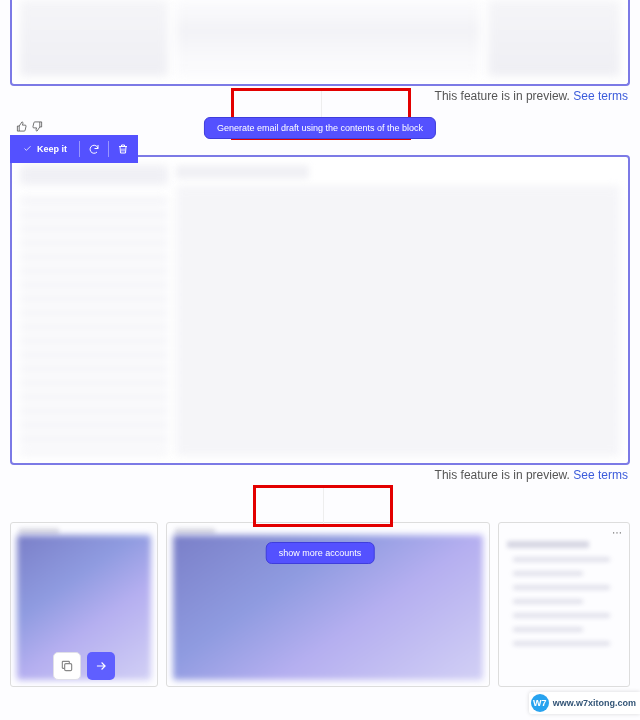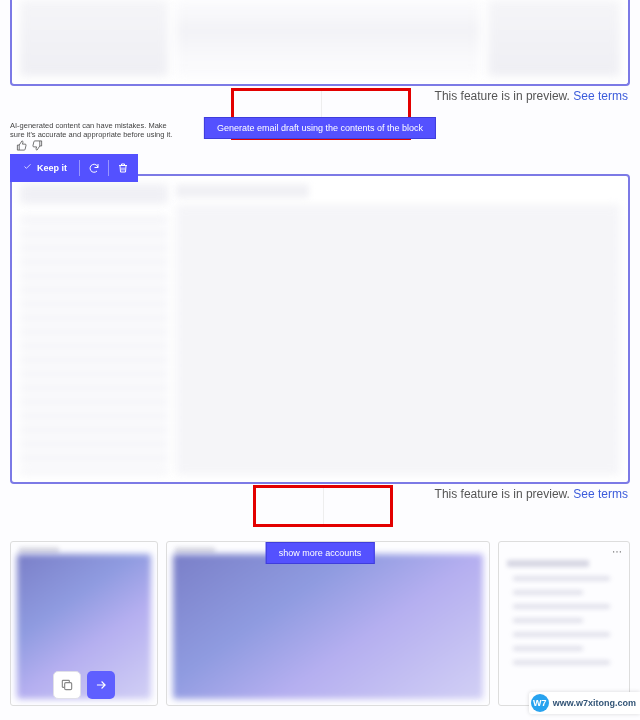--- a/index.html
+++ b/index.html
@@ -13,21 +13,21 @@
     .blur-side { flex: 0 0 132px; }
     
     .footnote { font-size: 12px; color: #555; text-align: right; margin: 3px 12px 0 0; }
     .footnote a { color: #3b5bdb; text-decoration: none; }
     
     .redbox { position: absolute; border: 3px solid #e30000; pointer-events: none; z-index: 50; }
     .redbox .vline { position: absolute; left: 50%; top: 0; bottom: 0; width: 1px; background: #eee; }
     .redbox1 { left: 231px; top: 88px; width: 180px; height: 52px; }
     .redbox2 { left: 253px; top: 485px; width: 140px; height: 42px; }
     
-    .cta { position: absolute; left: 50%; transform: translateX(-50%); background: #5451ff; color: #fff; font-size: 9px; padding: 5px 12px; border-radius: 0; border: 1px solid #3f3ddb; white-space: nowrap; cursor: pointer; z-index: 60; }
+    .cta { position: absolute; left: 50%; transform: translateX(-50%); background: #5451ff; color: #fff; font-size: 9px; padding: 5px 12px; border-radius: 6px; border: 1px solid #3f3ddb; white-space: nowrap; cursor: pointer; z-index: 60; }
     .cta1 { top: 117px; }
     .cta2 { top: 499px; margin-top: 43px; }
     
     .disclaimer { font-size: 7.5px; color: #444; max-width: 170px; line-height: 1.25; margin: 18px 0 3px 10px; display: flex; flex-wrap: wrap; align-items: center; }
     .disclaimer .icons { display: inline-flex; gap: 5px; margin-left: 6px; }
     .thumb { width: 11px; height: 11px; stroke: #444; stroke-width: 1.6; fill: none; }
     
     .toolbar { display: inline-flex; align-items: center; background: #5451ff; border-radius: 0; padding: 3px 3px; margin: 0 0 0 10px; gap: 2px; position: relative; z-index: 5; }
     .toolbar .keep { display: flex; align-items: center; gap: 5px; color: #fff; font-size: 9px; font-weight: 600; padding: 4px 10px; }
     .toolbar .sep { width: 1px; height: 16px; background: rgba(255,255,255,0.4); }
@@ -88,21 +88,20 @@
 </div>
 
 
 <div class="redbox redbox1">
     <div class="vline"></div>
   </div>
 <button class="cta cta1">Generate email draft using the contents of the block</button>
 
 
 <div class="disclaimer">
-  <span>AI-generated content can have mistakes. Make sure it's accurate and appropriate before using it.</span>
   <span class="icons">
     <svg class="thumb" viewBox="0 0 24 24">
         <path d="M7 22V11L13 2c1 0 3 1 2 4l-1 3h6c1.5 0 2 1 2 2l-2 9c-.2 1-1 2-2 2H7zM7 11H3v11h4"></path>
       </svg>
     <svg class="thumb" viewBox="0 0 24 24">
         <path d="M17 2v11l-6 9c-1 0-3-1-2-4l1-3H4c-1.5 0-2-1-2-2l2-9c.2-1 1-2 2-2h11zM17 13h4V2h-4"></path>
       </svg>
   </span>
 </div>
 <div class="toolbar">

